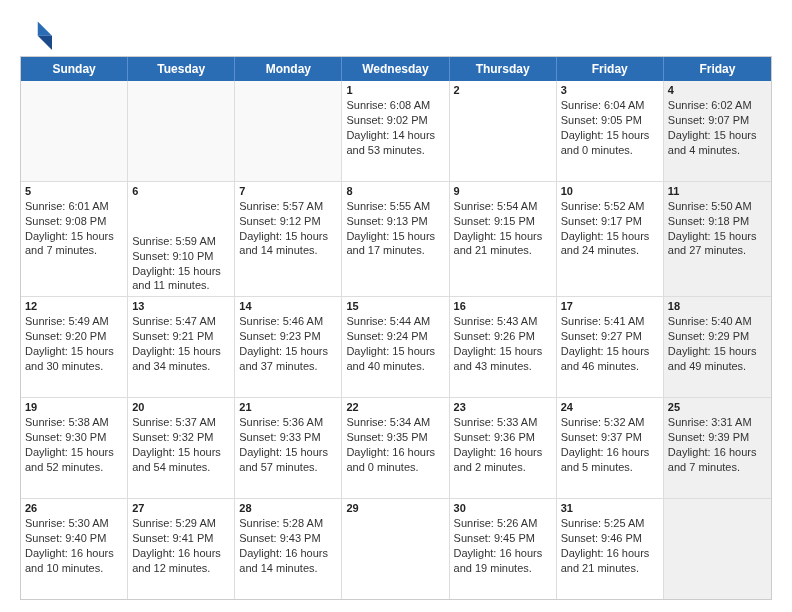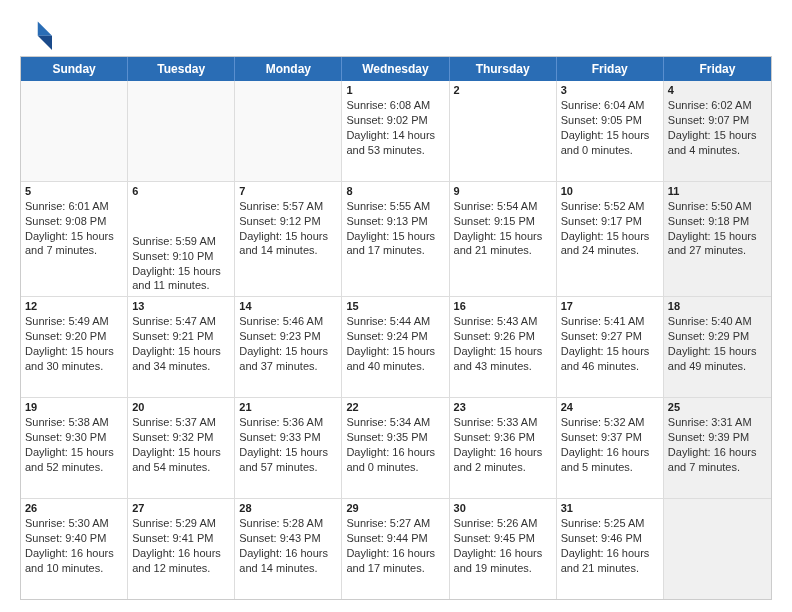--- a/index.html
+++ b/index.html
@@ -313,23 +313,20 @@
 Daylight: 16 hours and 12 minutes.</div>
           </div>
           <div class="cal-cell">
             <div class="day-num">28</div>
             <div class="cell-text" style="white-space: pre-line;">Sunrise: 5:28 AM
 Sunset: 9:43 PM
 Daylight: 16 hours and 14 minutes.</div>
           </div>
           <div class="cal-cell">
             <div class="day-num">29</div>
-            <div class="cell-text" style="white-space: pre-line;">Sunrise: 5:27 AM
-Sunset: 9:44 PM
-Daylight: 16 hours and 17 minutes.</div>
           </div>
           <div class="cal-cell">
             <div class="day-num">30</div>
             <div class="cell-text" style="white-space: pre-line;">Sunrise: 5:26 AM
 Sunset: 9:45 PM
 Daylight: 16 hours and 19 minutes.</div>
           </div>
           <div class="cal-cell">
             <div class="day-num">31</div>
             <div class="cell-text" style="white-space: pre-line;">Sunrise: 5:25 AM

